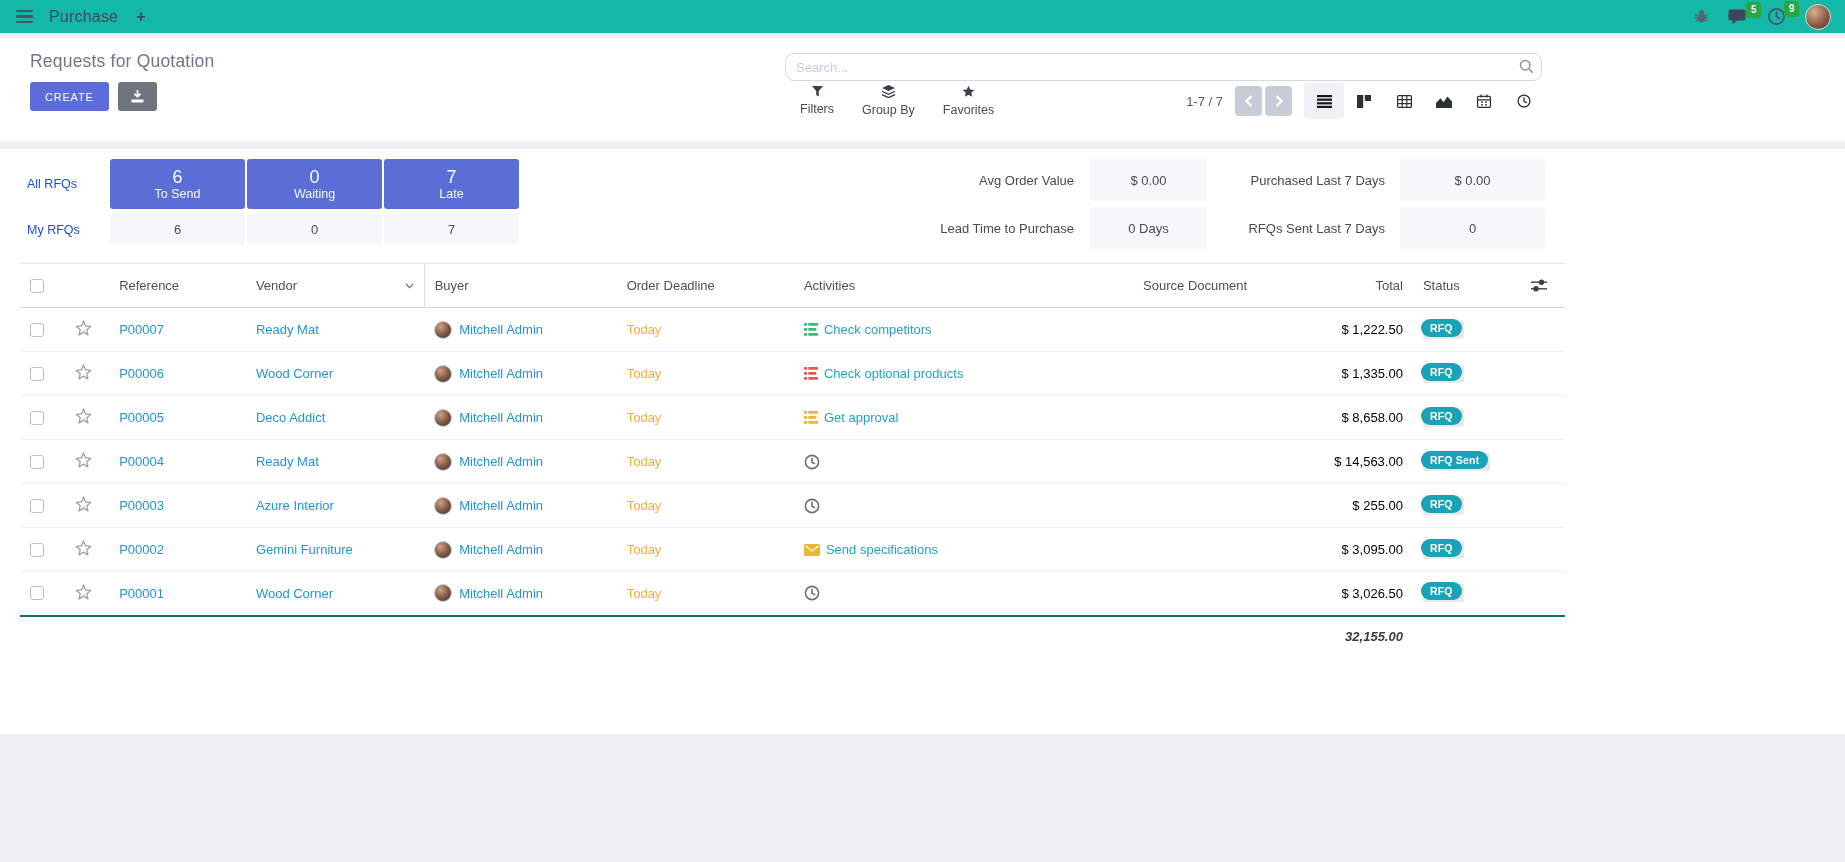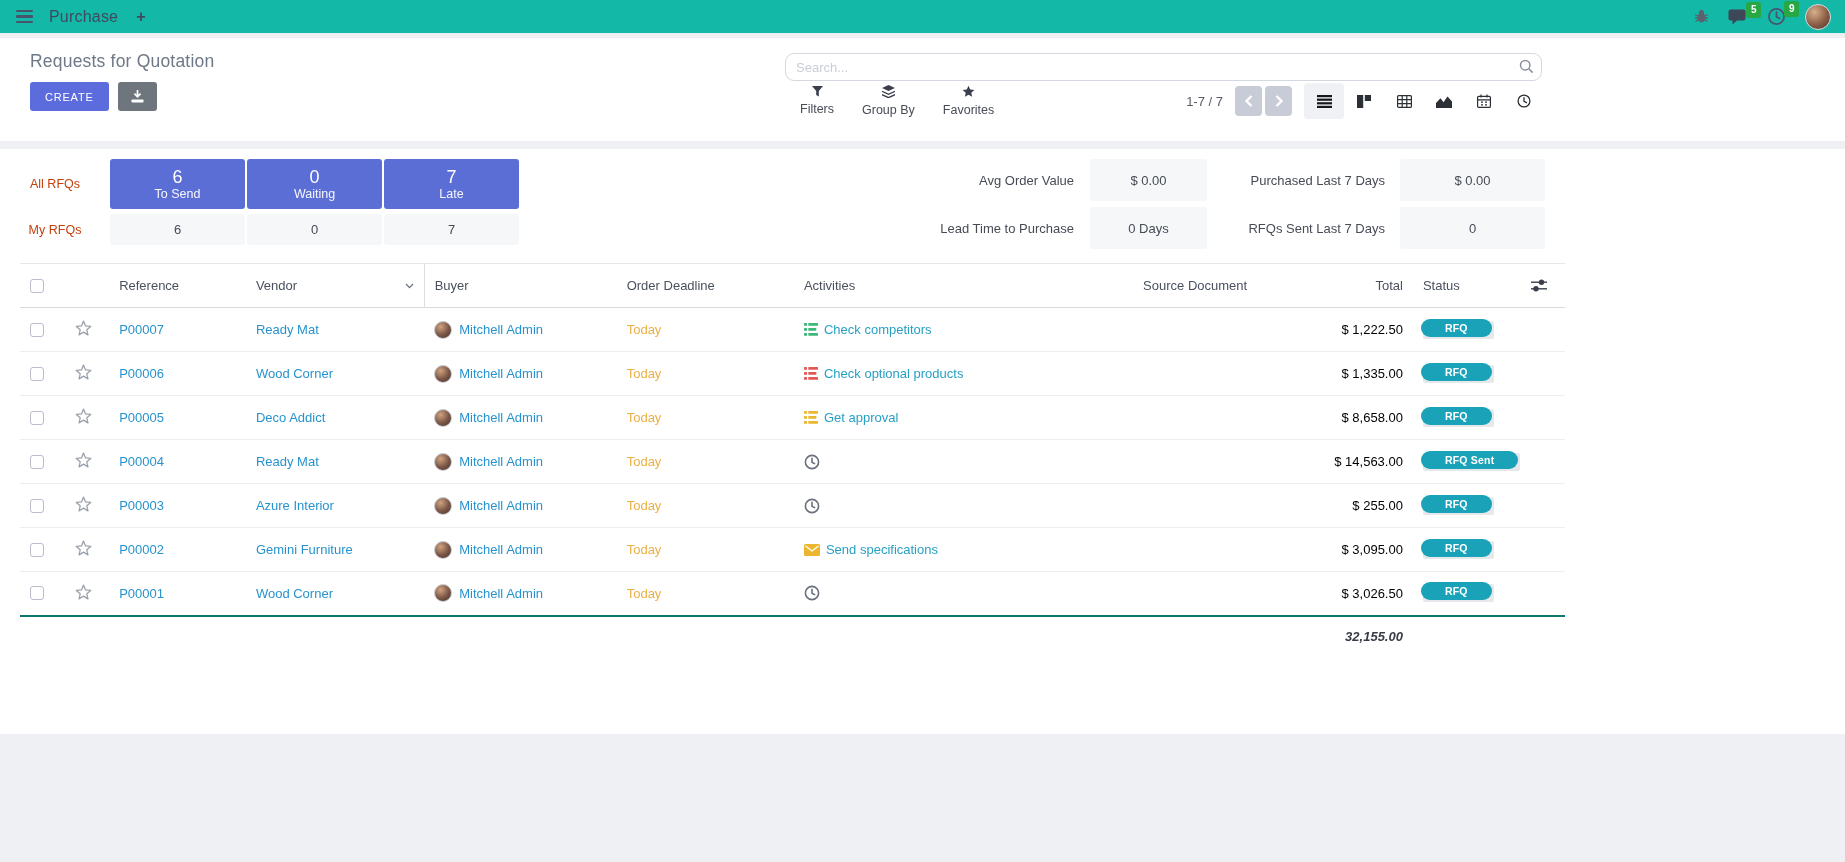--- a/index.html
+++ b/index.html
@@ -71,21 +71,21 @@
   .view-switcher { display:flex; margin-left:12px; }
   .view-btn { width:40px; height:36px; display:flex; align-items:center; justify-content:center;
     cursor:pointer; border-radius:4px; color:#30353d; }
   .view-btn.active { background:#f0f1f4; }
   
   .main-card { margin-top:8px; background:#fff; height:585px; position:relative; }
   
   .dashboard { position:relative; height:114px; }
   .dash-left { position:absolute; left:0; top:10px; }
   .dash-row { display:flex; align-items:center; }
-  .dash-row-label { width:110px; font-size:12.5px; color:#c2410c;text-align:center; }
+  .dash-row-label { width:110px; padding-left:27px; font-size:12.5px; color:#1d4ed8; }
   .tiles { display:flex; gap:2px; }
   .tile-blue {
     width:135px; height:50px; background:#5b6ed6; border-radius:3px; color:#fff;
     display:flex; flex-direction:column; align-items:center; justify-content:center; cursor:pointer;
   }
   .tile-num { font-size:18px; line-height:1.15; }
   .tile-label { font-size:12.5px; opacity:.95; }
   .dash-row.my { margin-top:5px; }
   .tile-light {
     width:135px; height:31px; background:#f6f7f9; border-radius:3px; color:#464b55;
@@ -130,21 +130,21 @@
   .avatar-sm {
     width:18px; height:18px; border-radius:50%; flex:0 0 18px;
     background: radial-gradient(circle at 35% 30%, #d0a382, #7a5544 55%, #42302a);
     border:1px solid #cfd2d8;
   }
   .act-cell { display:flex; align-items:center; gap:6px; cursor:pointer; }
   .act-label { color:#27a0c4; }
   .badge-wrap { display:inline-flex; background:#e7e8eb; border-radius:2px; }
   .badge-pill {
     background:#1aa2b8; color:#fff; border-radius:11px; font-size:10.5px; font-weight:bold;
-    padding:3px 24px; transform:translate(-2px,-2px); letter-spacing:.2px; white-space:nowrap;
+    padding:3px 9px; transform:translate(-2px,-2px); letter-spacing:.2px; white-space:nowrap;
   }
   .footer-row td { border-bottom:none; border-top:2px solid #0f766e; height:40px;font-style:italic; }
   .footer-total { font-weight:bold; color:#373c46; text-align:right; font-size:13px; }
   svg { display:block; }
 </style>
 </head>
 <body>
 
 <div class="navbar">
   <div class="nav-left">

